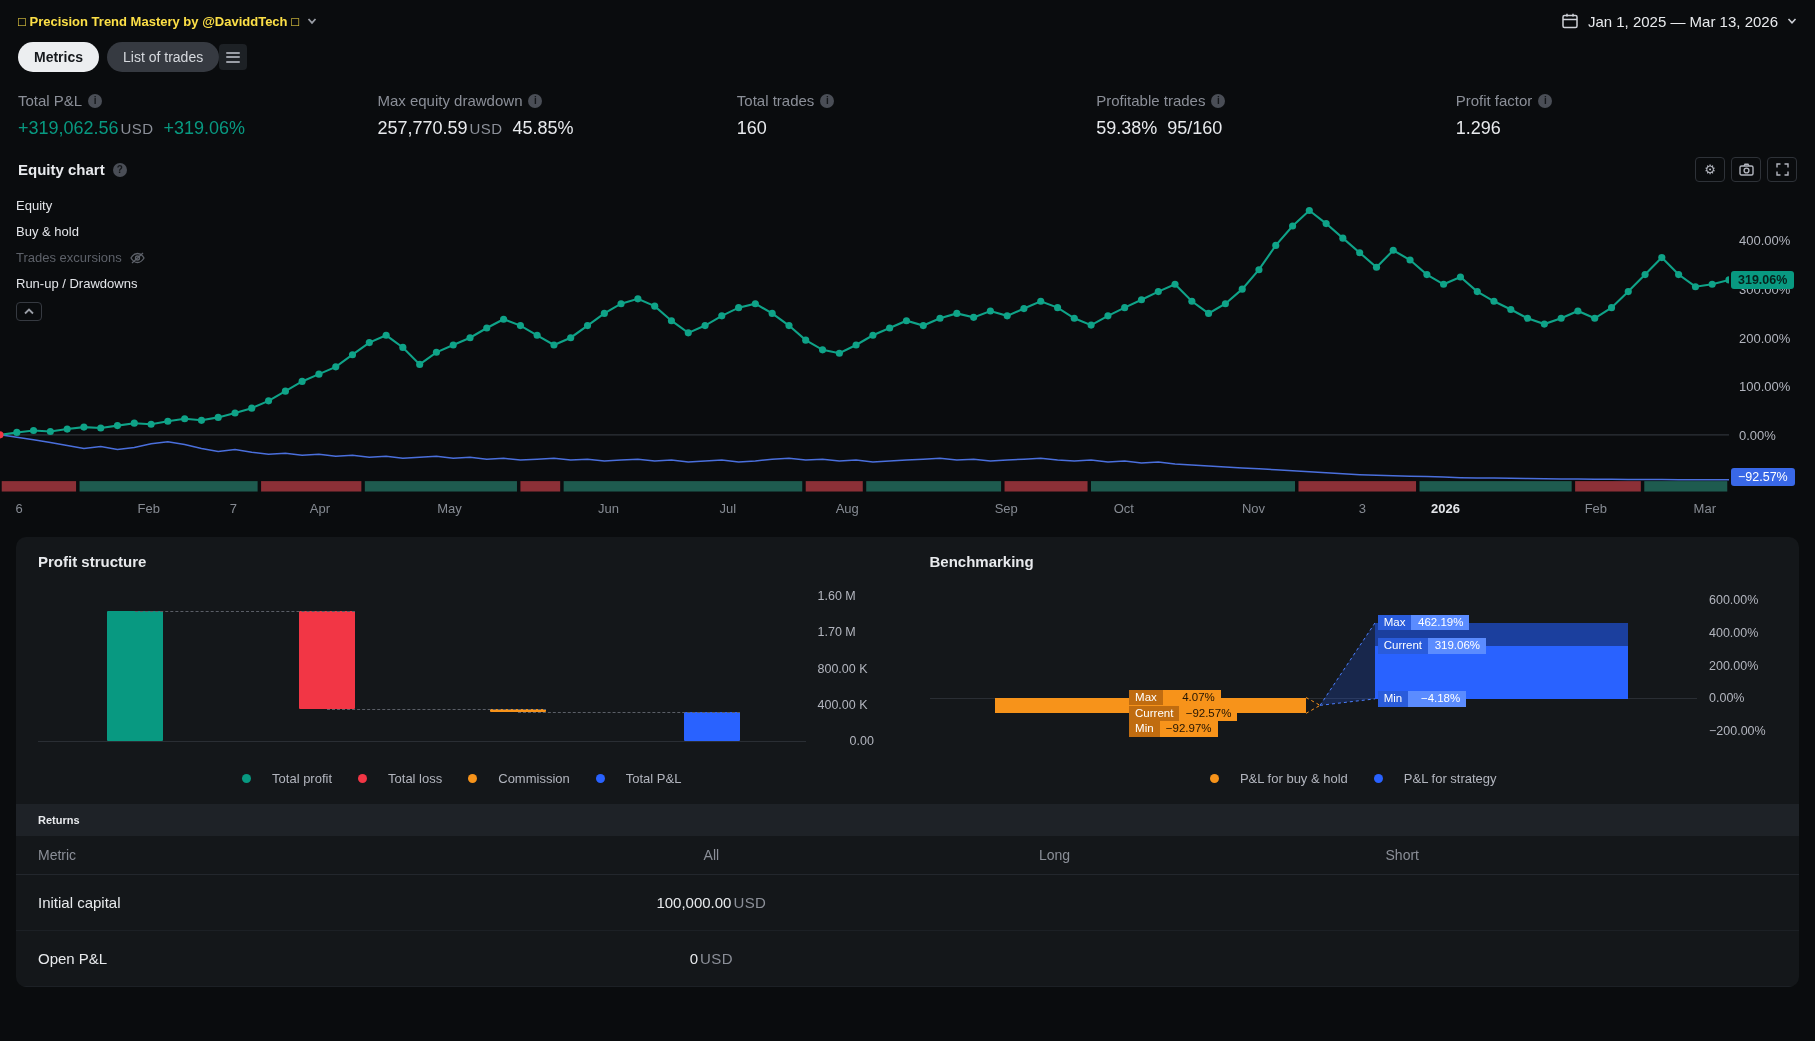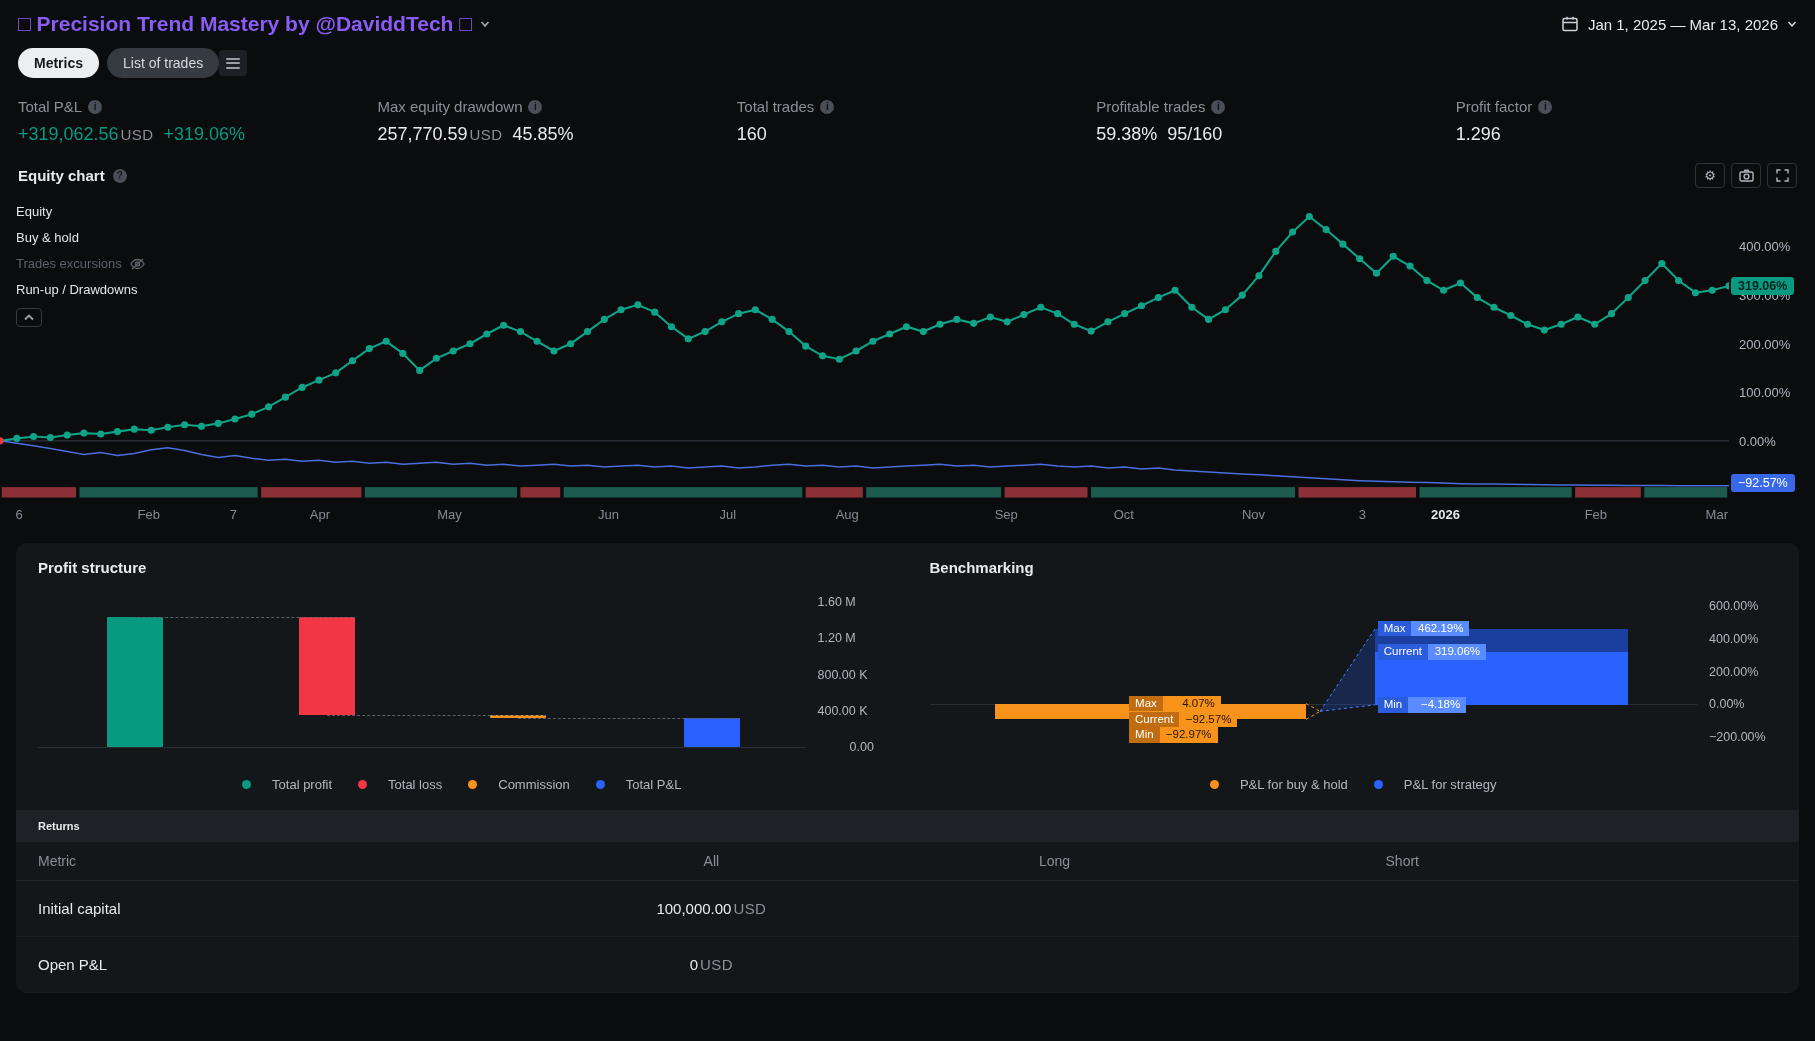--- a/index.html
+++ b/index.html
@@ -3,21 +3,21 @@
 <meta charset="utf-8">
 <style>
   *{margin:0;padding:0;box-sizing:border-box}
   html,body{width:1815px;height:1041px;overflow:hidden;background:#0a0c0e;color:#d1d4dc;
     font-family:"Liberation Sans",sans-serif;font-size:14px}
   .pos{color:#089981}
 
   
   .topbar{display:flex;align-items:center;justify-content:space-between;padding:12px 18px 8px}
   .title-group{display:flex;align-items:center;gap:8px;cursor:pointer}
-  .strategy-title{font-size:21px;font-weight:700;color:#8b5cf6}
+  .strategy-title{font-size:13px;font-weight:700;color:#fde047}
   .chev{width:10px;height:10px;fill:none;stroke:#9a9ea6;stroke-width:1.8}
   .date-range{display:flex;align-items:center;gap:9px;color:#e8eaed;font-size:15px;cursor:pointer}
   .date-range svg{stroke:#cfd2d8;fill:none;stroke-width:1.5}
 
   
   .tabs-row{display:flex;align-items:center;justify-content:flex-start;padding:4px 18px}
   .tabs{display:flex;gap:8px}
   .tab{border:none;border-radius:16px;padding:7px 16px;font-size:14px;cursor:pointer;
        font-family:"Liberation Sans",sans-serif}
   .tab.active{background:#eceef0;color:#15181c;font-weight:600}
@@ -383,21 +383,21 @@
     <span class="xtick" style="left: 26%;">May</span>
     <span class="xtick" style="left: 35.2%;">Jun</span>
     <span class="xtick" style="left: 42.1%;">Jul</span>
     <span class="xtick" style="left: 49%;">Aug</span>
     <span class="xtick" style="left: 58.2%;">Sep</span>
     <span class="xtick" style="left: 65%;">Oct</span>
     <span class="xtick" style="left: 72.5%;">Nov</span>
     <span class="xtick" style="left: 78.8%;">3</span>
     <span class="xtick major" style="left: 83.6%;">2026</span>
     <span class="xtick" style="left: 92.3%;">Feb</span>
-    <span class="xtick" style="left: 98.6%; margin-left: 12px;">Mar</span>
+    <span class="xtick" style="left: 98.6%;">Mar</span>
   </div>
 
 <div class="perf-card">
 
   <div class="charts-row">
 
     <div class="half">
       <h3>Profit structure</h3>
       <div class="plot-row">
         <div class="plot" id="profit-plot">
@@ -405,21 +405,21 @@
             <div class="wbar" style="left: 9.05%; width: 7.3%; top: 27.4px; height: 129.6px; background: rgb(8, 153, 129);"></div>
             <div class="wbar" style="left: 34.05%; width: 7.3%; top: 27.4px; height: 97.7px; background: rgb(242, 54, 69);"></div>
             <div class="wbar" style="left: 58.95%; width: 7.3%; top: 125.1px; height: 3px; background: rgb(247, 147, 26);"></div>
             <div class="wbar" style="left: 84.15%; width: 7.3%; top: 128.1px; height: 28.9px; background: rgb(41, 98, 255);"></div>
             <div class="wconn" style="left: 12.7%; width: 28.65%; top: 27.4px;"></div>
             <div class="wconn" style="left: 37.7%; width: 28.55%; top: 125.1px;"></div>
             <div class="wconn" style="left: 62.6%; width: 28.85%; top: 128.1px;"></div>
           </div>
         <div class="yticks" id="profit-yticks">
             <span style="top: 12px;">1.60 M</span>
-            <span style="top: 48.25px;">1.20 M</span>
+            <span style="top: 48.25px;">1.70 M</span>
             <span style="top: 84.5px;">800.00 K</span>
             <span style="top: 120.75px;">400.00 K</span>
             <span style="top: 157px; padding-left: 32px;">0.00</span>
           </div>
       </div>
       <div class="legend-row" id="profit-legend">
         <span class="legend-item">
             <span class="dot" style="background: rgb(8, 153, 129);"></span>
             <span>Total profit</span>
           </span>

